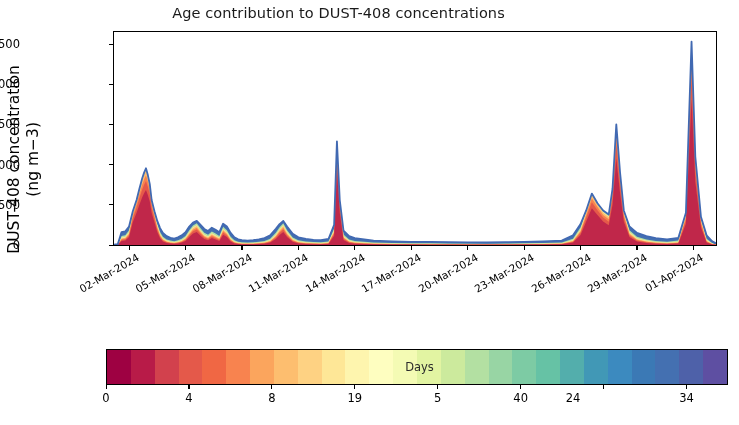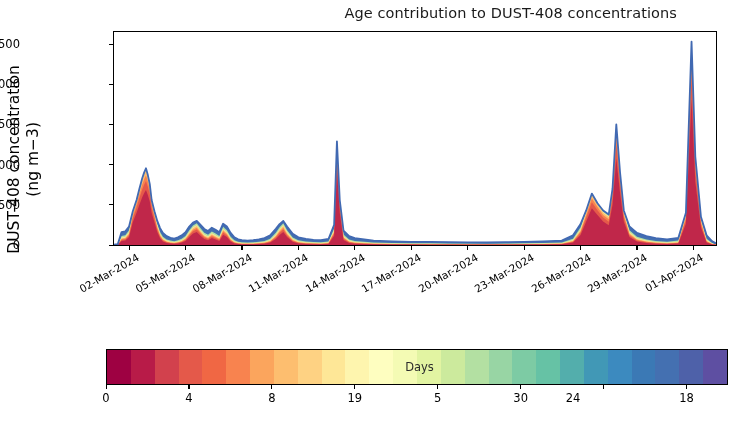--- a/index.html
+++ b/index.html
@@ -4,21 +4,21 @@
 <style>
   html,body{margin:0;padding:0;}
   body{
     width:739px;height:425px;background:#ffffff;
     font-family:"DejaVu Sans","Liberation Sans",sans-serif;
     overflow:hidden;position:relative;
   }
   #root{position:absolute;left:0;top:0;width:739px;height:425px;}
 
   .title{
-    position:absolute;left:0;top:5px;width:677px;text-align:right;
+    position:absolute;left:0;top:5px;width:677px;text-align:center;
     font-size:14.5px;color:#1a1a1a;letter-spacing:.1px;
   }
 
   .ylabel{
     position:absolute;left:-96px;top:140px;width:240px;
     transform:rotate(-90deg);transform-origin:center center;
     text-align:center;font-size:15.5px;color:#000;line-height:1.25;
   }
   .ylabel .l2{display:block;font-size:15.5px;}
 
@@ -133,20 +133,20 @@
       <div class="cbtick" style="left: 106px;">0</div>
       <div class="cbtickmark" style="left: 188.433px;"></div>
       <div class="cbtick" style="left: 188.933px;">4</div>
       <div class="cbtickmark" style="left: 271.367px;"></div>
       <div class="cbtick" style="left: 271.867px;">8</div>
       <div class="cbtickmark" style="left: 354.3px;"></div>
       <div class="cbtick" style="left: 354.8px;">19</div>
       <div class="cbtickmark" style="left: 437.233px;"></div>
       <div class="cbtick" style="left: 437.733px;">5</div>
       <div class="cbtickmark" style="left: 520.167px;"></div>
-      <div class="cbtick" style="left: 520.667px;">30</div>
+      <div class="cbtick" style="left: 520.667px;">40</div>
       <div class="cbtickmark" style="left: 603.1px;"></div>
       <div class="cbtick" style="left: 573px; text-align: center;">24</div>
       <div class="cbtickmark" style="left: 686.033px;"></div>
-      <div class="cbtick" style="left: 686.533px;">18</div>
+      <div class="cbtick" style="left: 686.533px;">34</div>
     </div>
 
 </div>
 
 </body></html>

